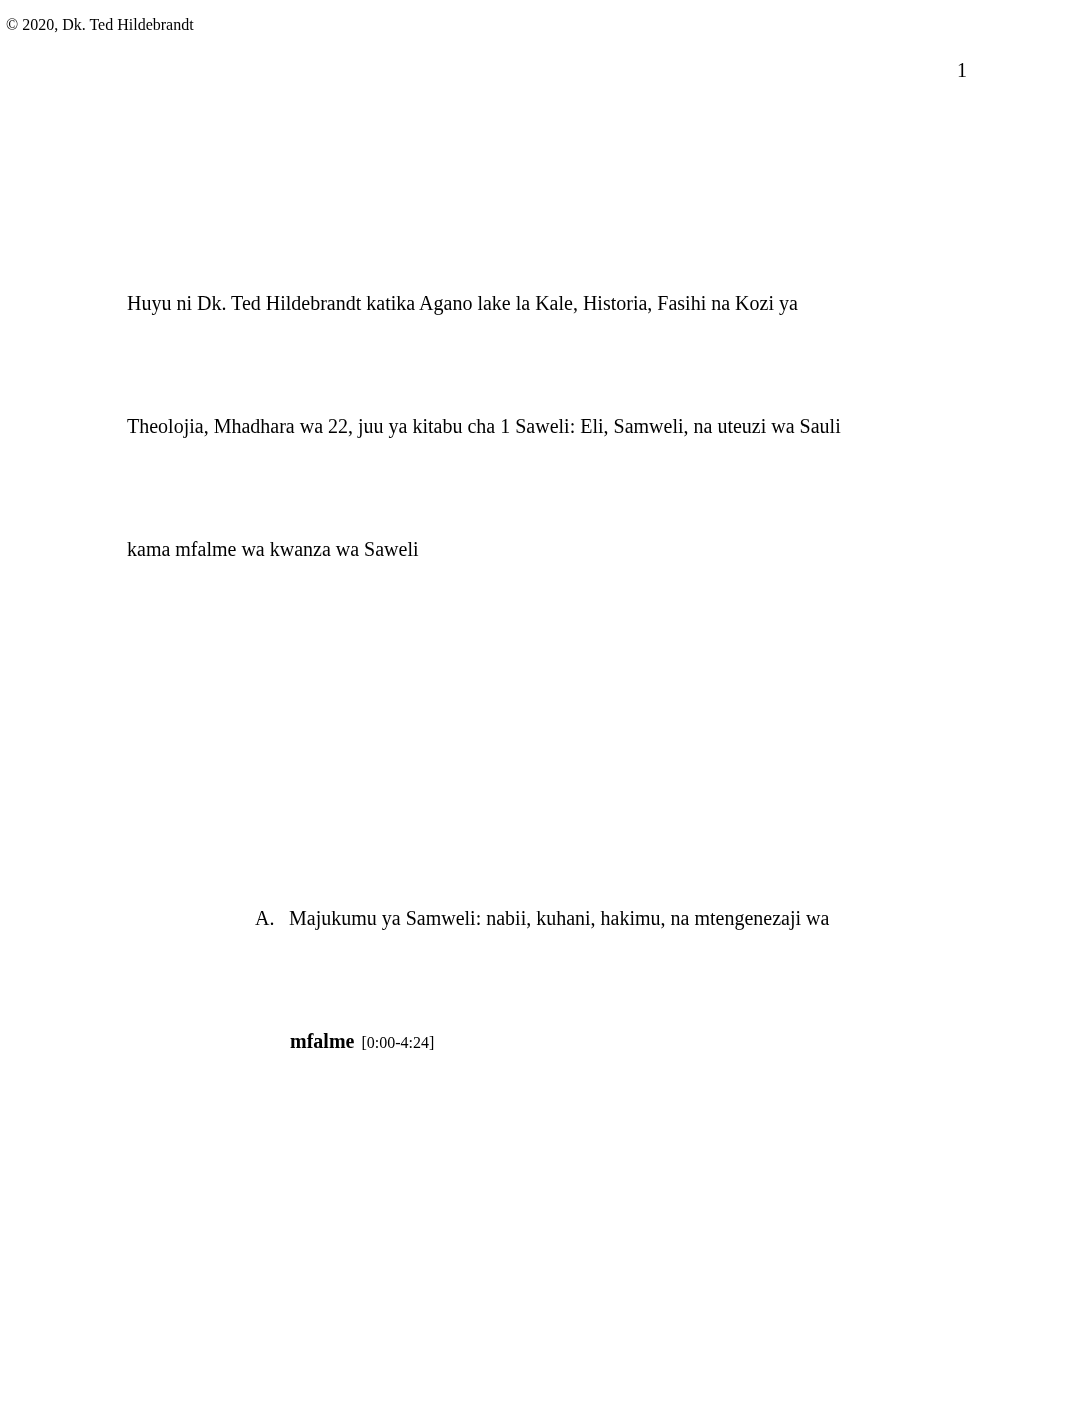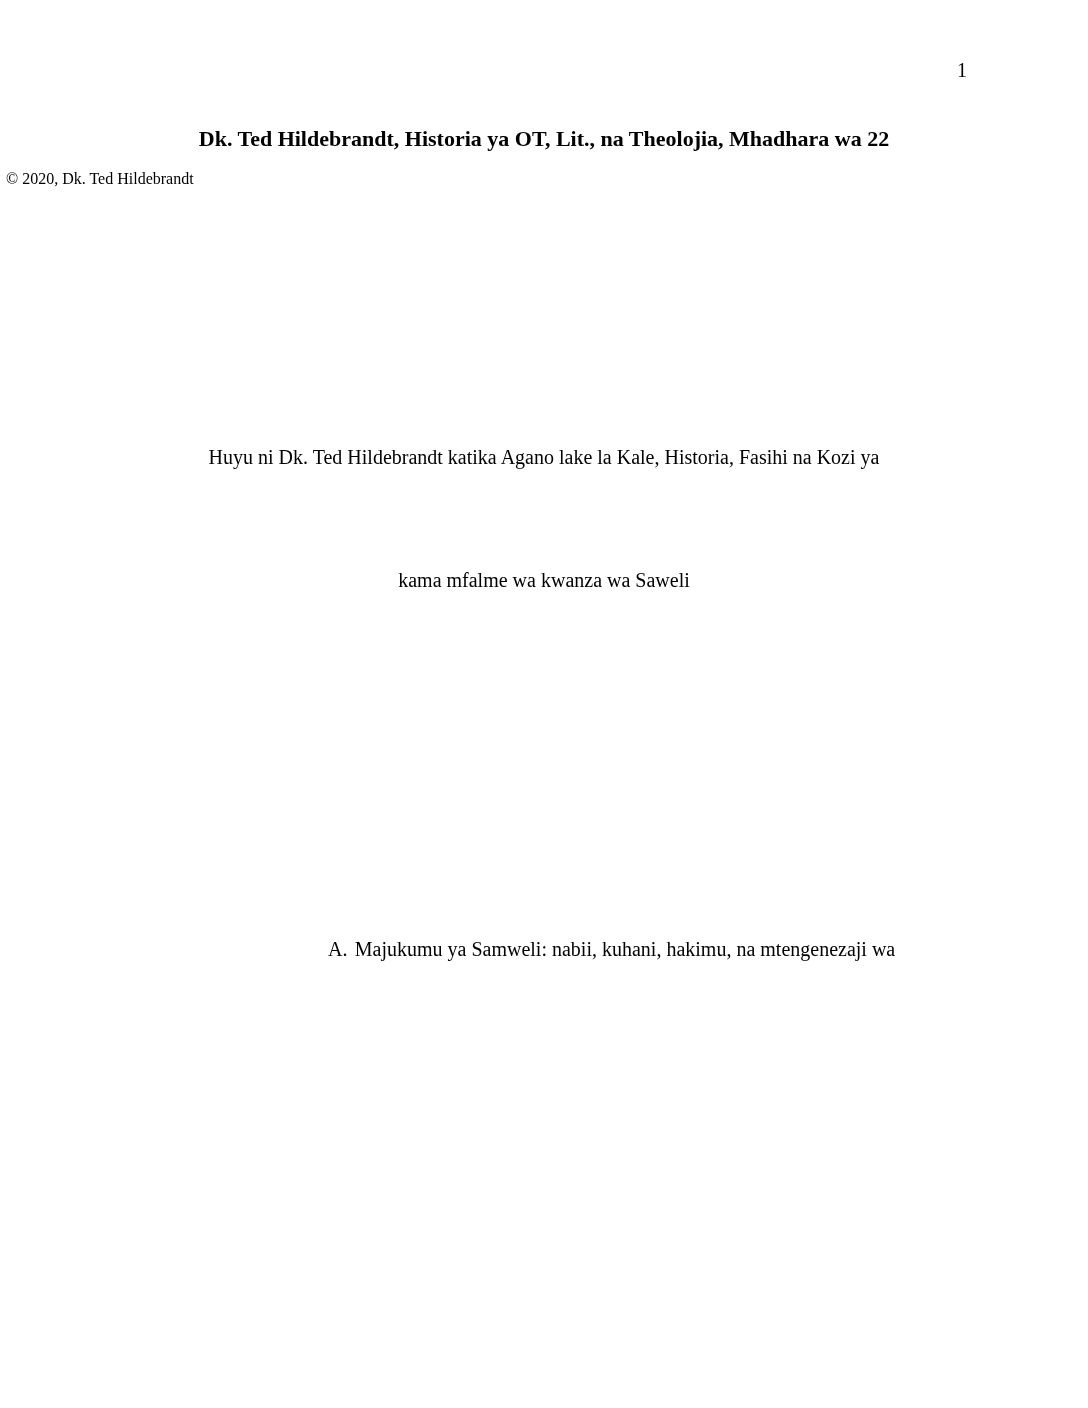--- a/index.html
+++ b/index.html
@@ -33,51 +33,54 @@
     font-size: 16px;
     line-height: 22px;
     margin-left: 6px;
   }
   .body-text {
     margin: 42px 127px 0 127px;
     font-size: 20px;
     line-height: 41px;
     white-space: pre;
   }
-  .line { height: 41px; text-align: center; }
+  .line { height: 41px; }
   .h1line { font-weight: normal; padding-left: 88px; }
   .h1line .label { display: inline-block; width: 34px; }
   .h2line { font-weight: bold; padding-left: 123px; }
   .timestamp {
     font-weight: normal;
     font-size: 16px;
     margin-left: 7px;
   }
 </style>
 </head>
 <body>
 
 <div class="page">
 
   <div class="page-number">1</div>
 
-  <div class="doc-title">Dk. Ted Hildebrandt, Historia ya OT, Lit., na Theolojia, Mhadhara wa 22</div>
 
   <div class="copyright">© 2020, Dk. Ted Hildebrandt</div>
 
   <div class="body-text">
 
     <div>
       <div class="line">Huyu ni Dk. Ted Hildebrandt katika Agano lake la Kale, Historia, Fasihi na Kozi ya</div>
+      <div class="line">Theolojia, Mhadhara wa 22, juu ya kitabu cha 1 Saweli: Eli, Samweli, na uteuzi wa Sauli</div>
       <div class="line">kama mfalme wa kwanza wa Saweli</div>
     </div>
 
     <div>
       <div class="line h1line">
         <span class="label">A.</span><span>Majukumu ya Samweli: nabii, kuhani, hakimu, na mtengenezaji wa</span>
+      </div>
+      <div class="line h2line">
+        <span>mfalme</span><span class="timestamp">[0:00-4:24]</span>
       </div>
     </div>
 
     <div>
       
       
       
       
       
     </div>

